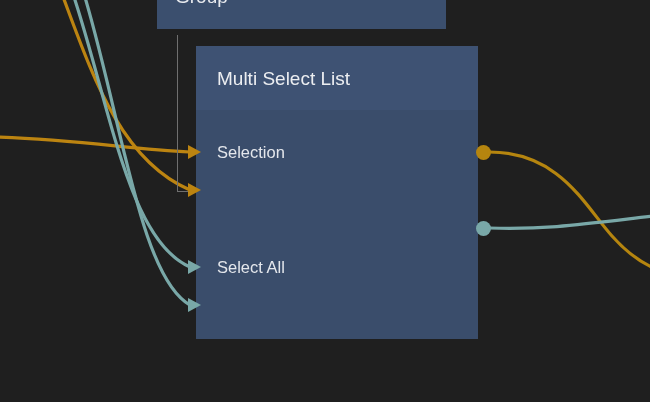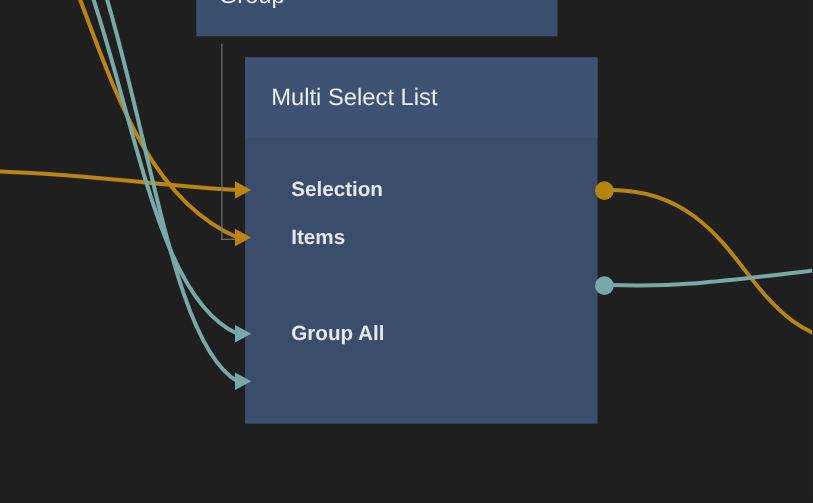--- a/index.html
+++ b/index.html
@@ -106,24 +106,23 @@
   .node-body {
     position: absolute;
     left: 0;
     top: 64px;
     width: 282px;
     height: 229px;
   }
 
   .port-row {
     position: absolute;
-    left: 16px;
+    left: 0;
     width: 282px;
     height: 20px;
-    font-weight: bold;
   }
   .port-label {
     position: absolute;
     font-size: 16.5px;
     color: #e4e7ec;
     white-space: nowrap;
     line-height: 20px;
   }
   .port-row.input .port-label  { left: 21px; }
   .port-row.output .port-label { right: 23px; }
@@ -177,27 +176,24 @@
     <div class="node-header">
       <div class="node-title">Multi Select List</div>
     </div>
 
     <div class="node-body">
 
       <div class="port-row input" style="top:32px">
         <div class="port-label">Selection</div>
       </div>
 
-      <div class="port-row input" style="top:70px">
-        <div class="port-label">Items</div>
-      </div>
 
 
       <div class="port-row input" style="top:147px">
-        <div class="port-label">Group All</div>
+        <div class="port-label">Select All</div>
       </div>
 
 
     </div>
   </div>
 
   <div class="arrow data-arrow" style="left:188px; top:145px;"></div>
   <div class="arrow data-arrow" style="left:188px; top:183px;"></div>
   <div class="arrow exec-arrow" style="left:188px; top:260px;"></div>
   <div class="arrow exec-arrow" style="left:188px; top:298px;"></div>

